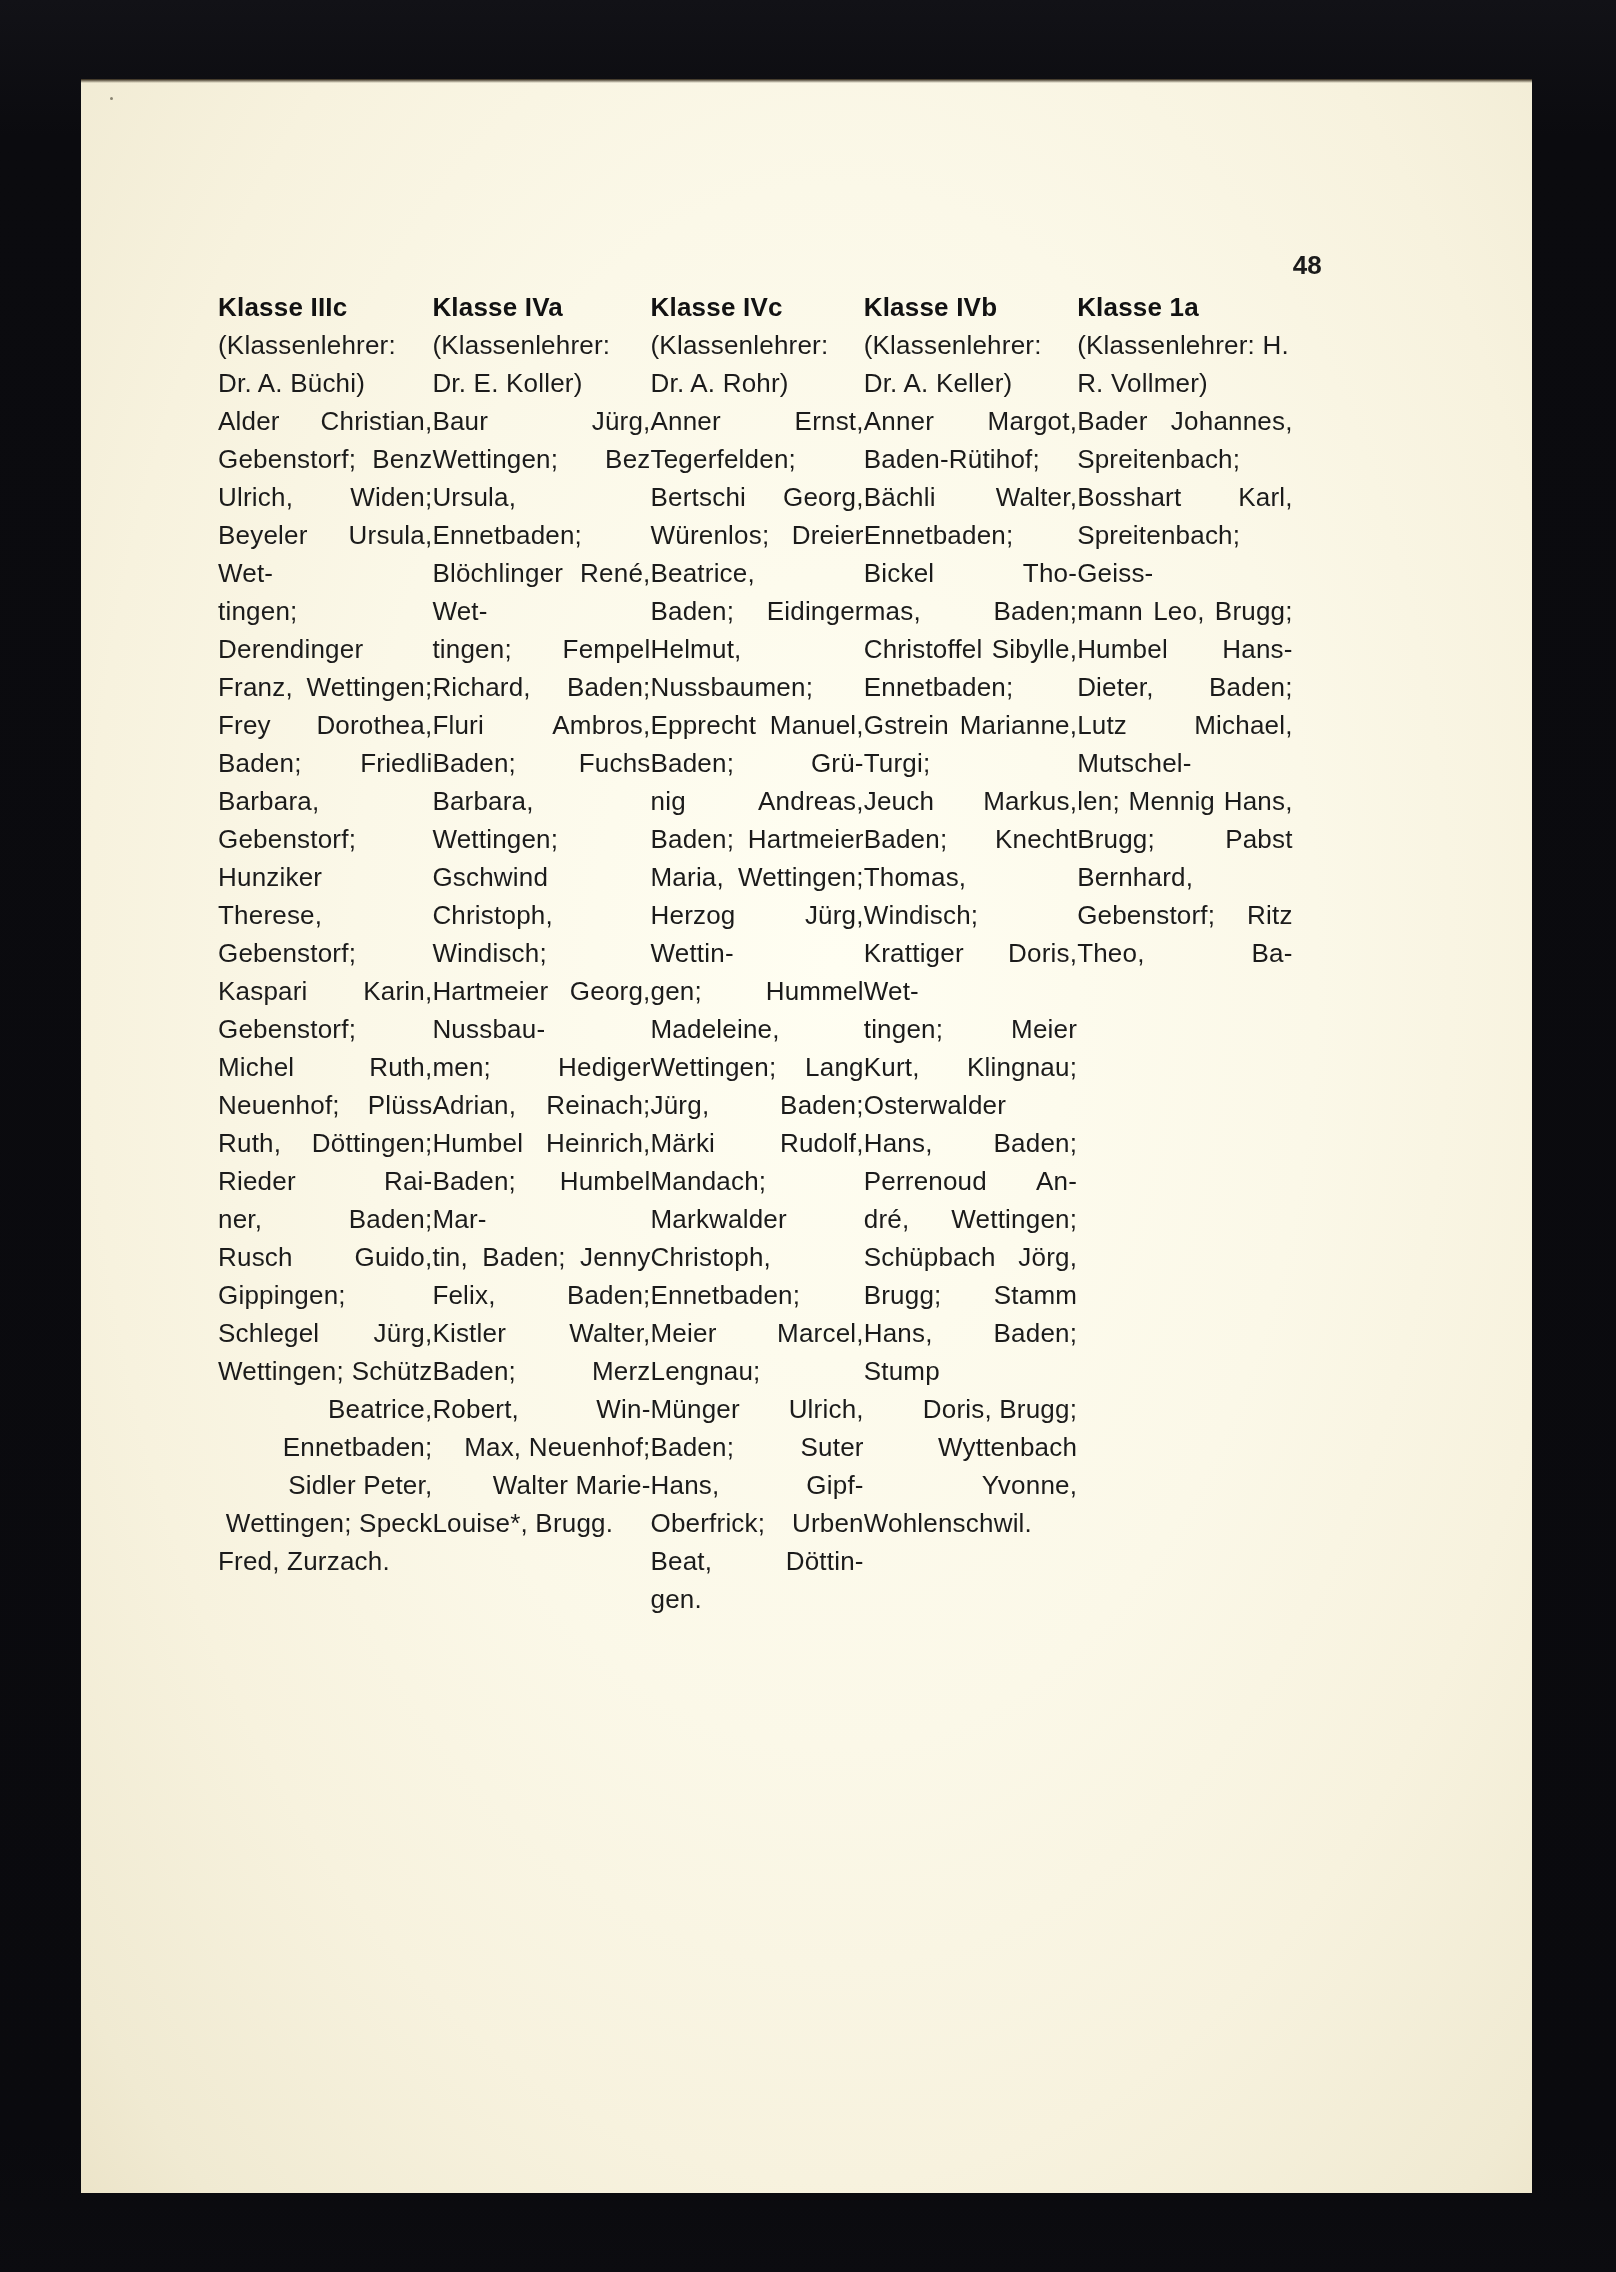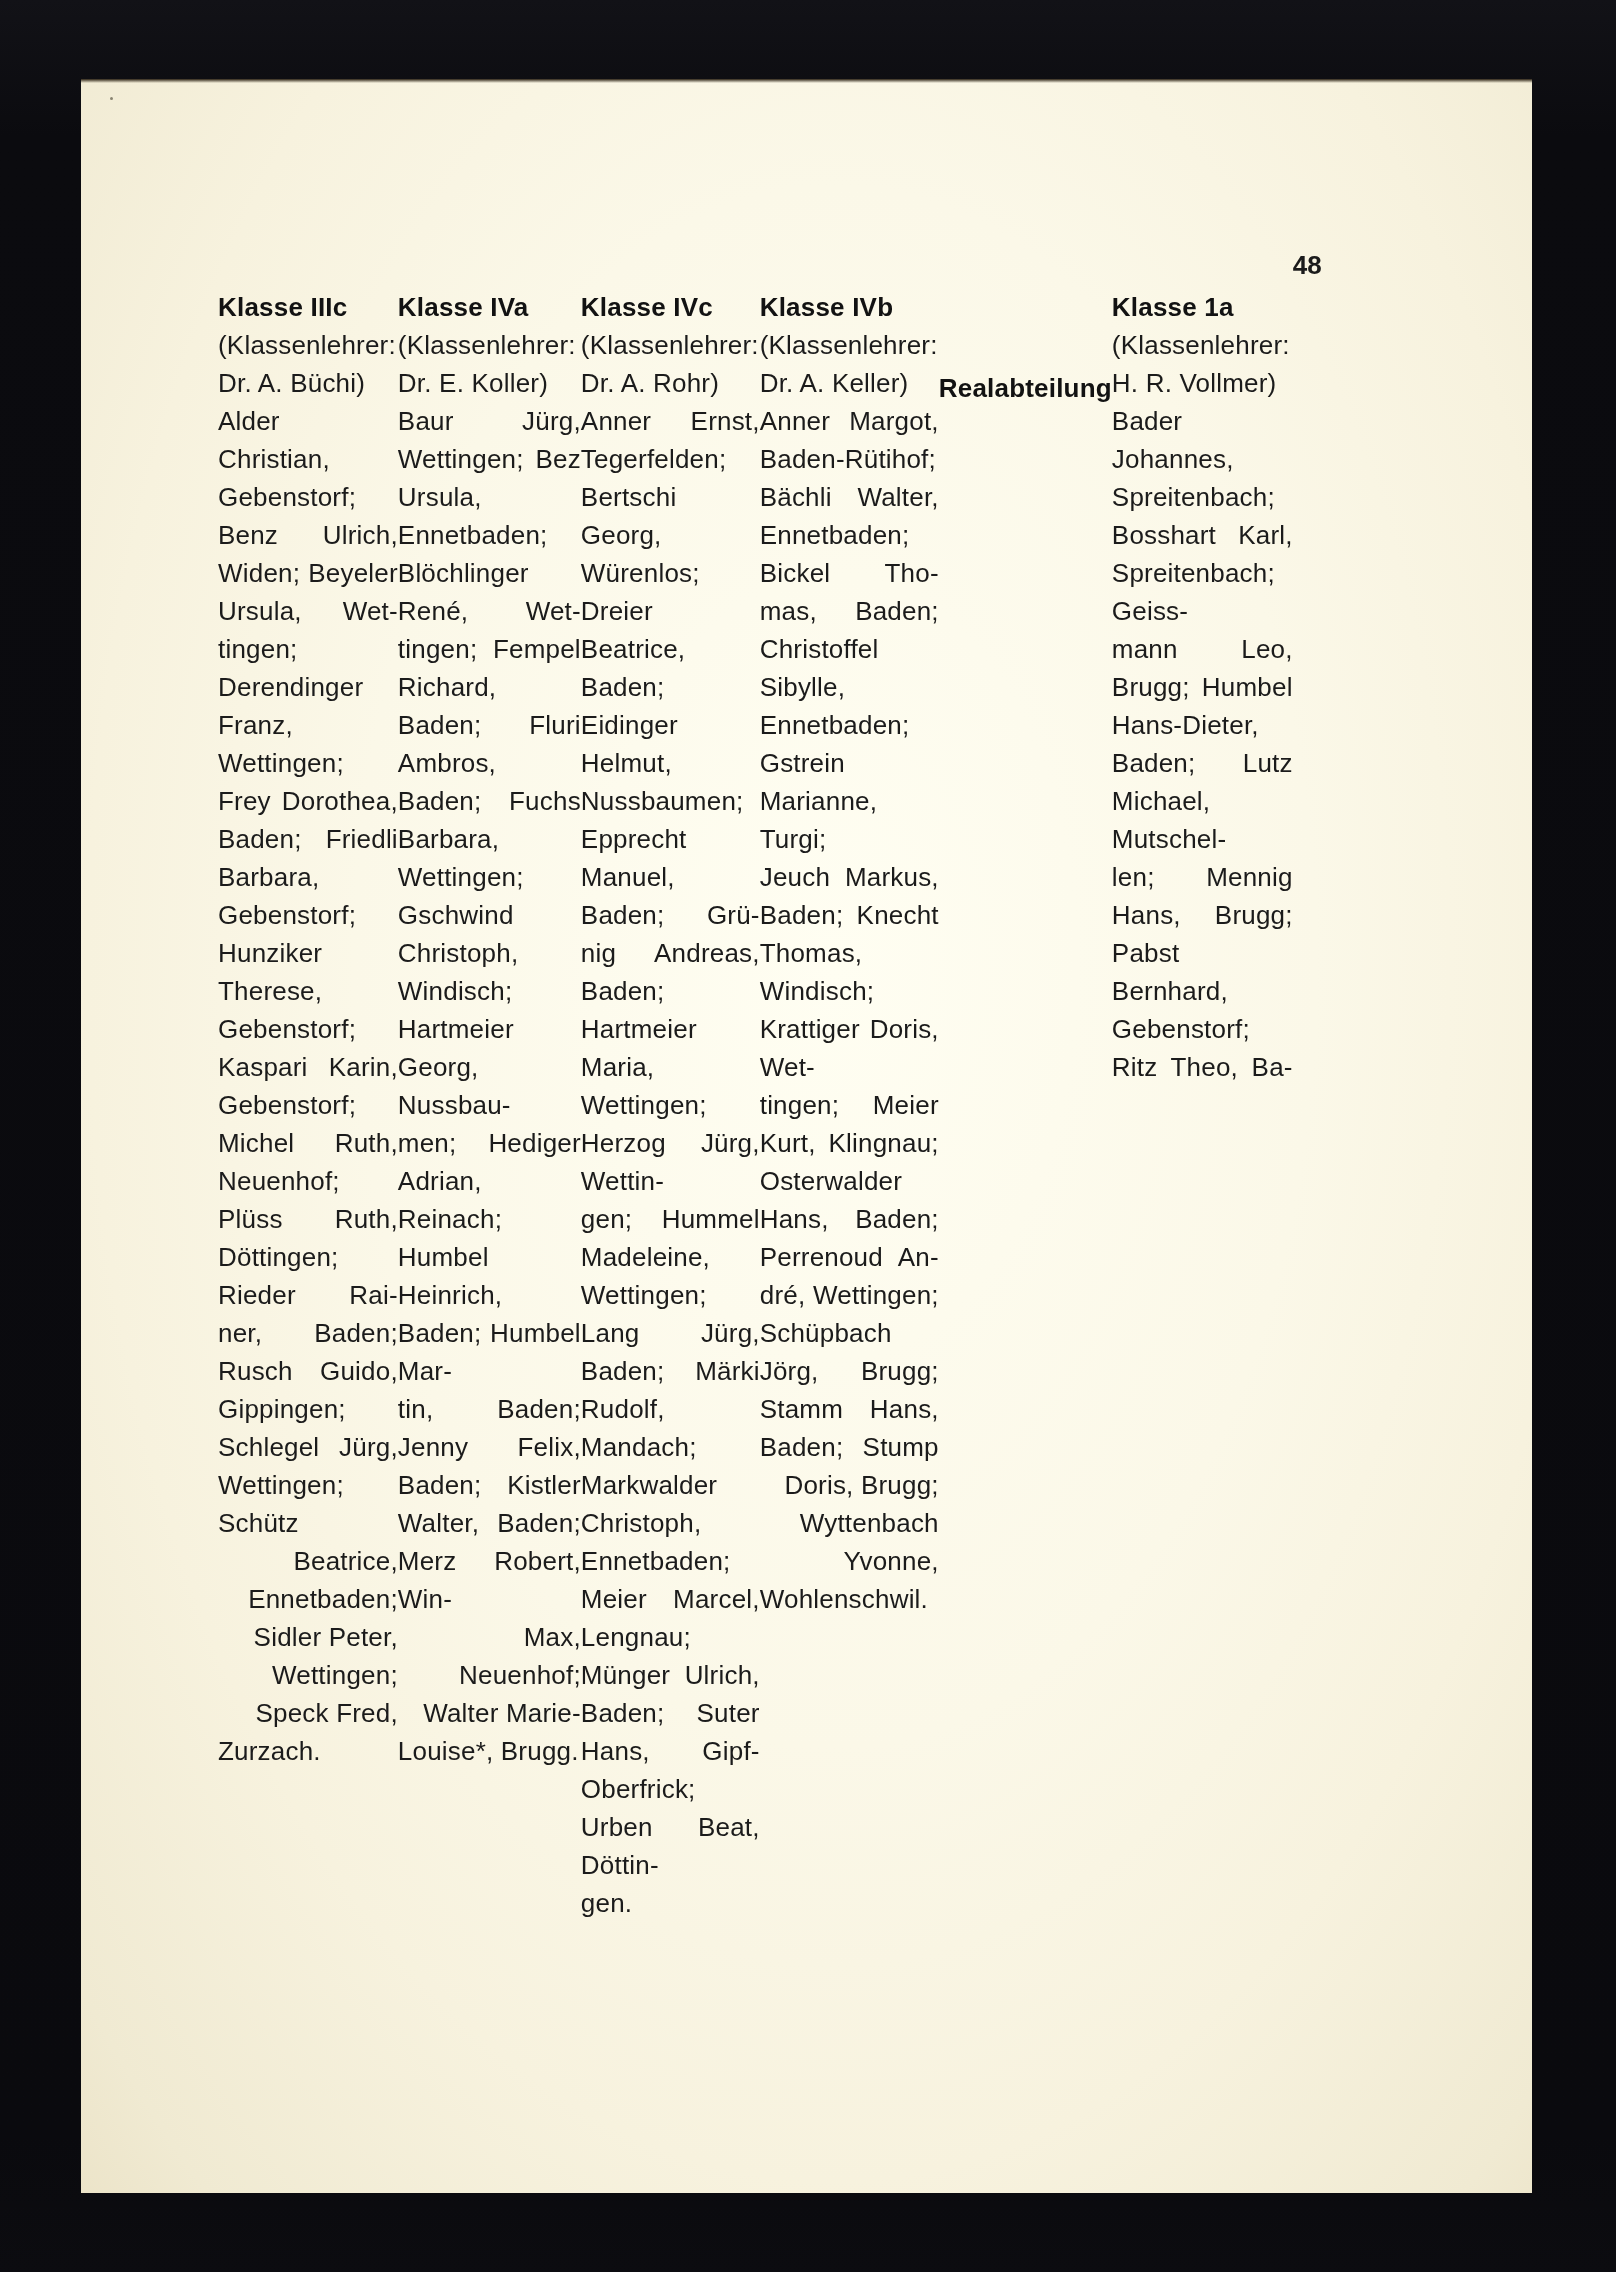--- a/index.html
+++ b/index.html
@@ -115,21 +115,20 @@
       </div>
       <div class="class-block">
         <div class="class-heading"><span class="class-name">Klasse IVb</span><span> (Klassenlehrer: Dr. A. Keller)</span></div>
         <div class="line">Anner Margot, Baden-Rütihof; Bächli Walter, Ennetbaden; Bickel Tho-</div>
         <div class="line">mas, Baden; Christoffel Sibylle, Ennetbaden; Gstrein Marianne, Turgi;</div>
         <div class="line">Jeuch Markus, Baden; Knecht Thomas, Windisch; Krattiger Doris, Wet-</div>
         <div class="line">tingen; Meier Kurt, Klingnau; Osterwalder Hans, Baden; Perrenoud An-</div>
         <div class="line">dré, Wettingen; Schüpbach Jörg, Brugg; Stamm Hans, Baden; Stump</div>
         <div class="line last">Doris, Brugg; Wyttenbach Yvonne, Wohlenschwil.</div>
       </div>
-      <div class="section-heading">Realabteilung</div>
       <div class="class-block">
         <div class="class-heading"><span class="class-name">Klasse 1a</span><span> (Klassenlehrer: H. R. Vollmer)</span></div>
         <div class="line">Bader Johannes, Spreitenbach; Bosshart Karl, Spreitenbach; Geiss-</div>
         <div class="line">mann Leo, Brugg; Humbel Hans-Dieter, Baden; Lutz Michael, Mutschel-</div>
         <div class="line">len; Mennig Hans, Brugg; Pabst Bernhard, Gebenstorf; Ritz Theo, Ba-</div>
       </div>
       <div class="page-number-row">48</div>
   </div>
 </div>
 

